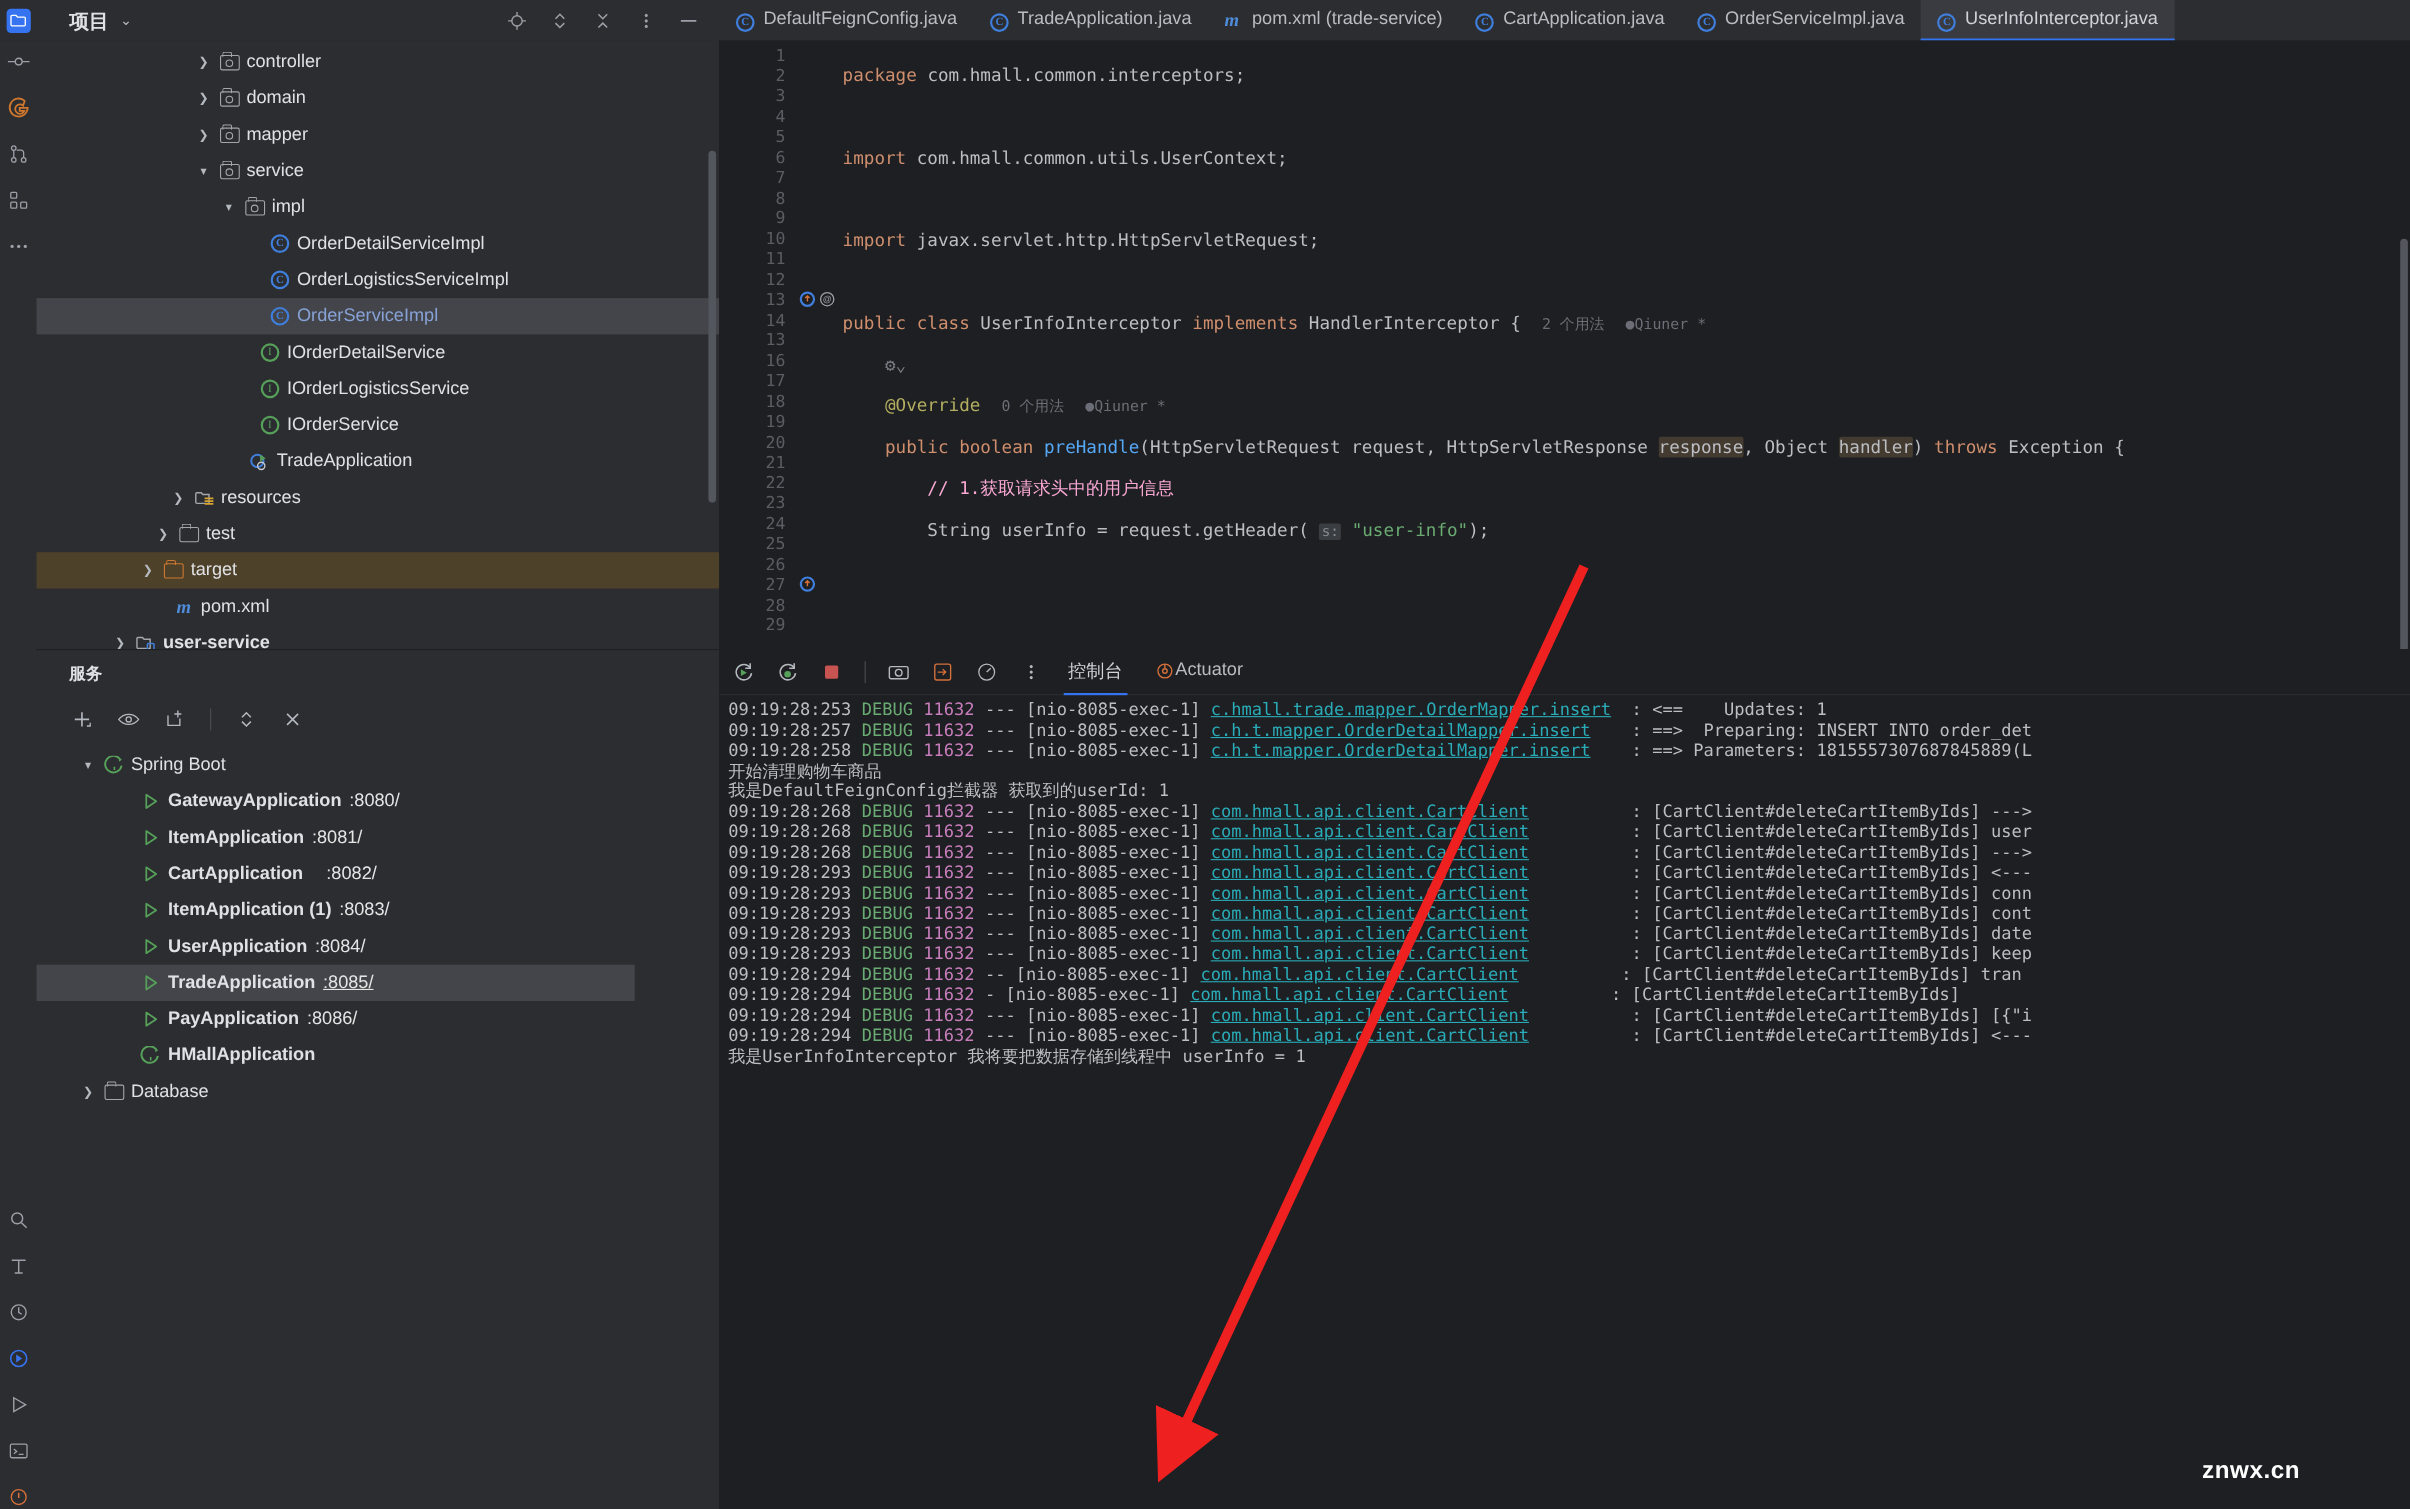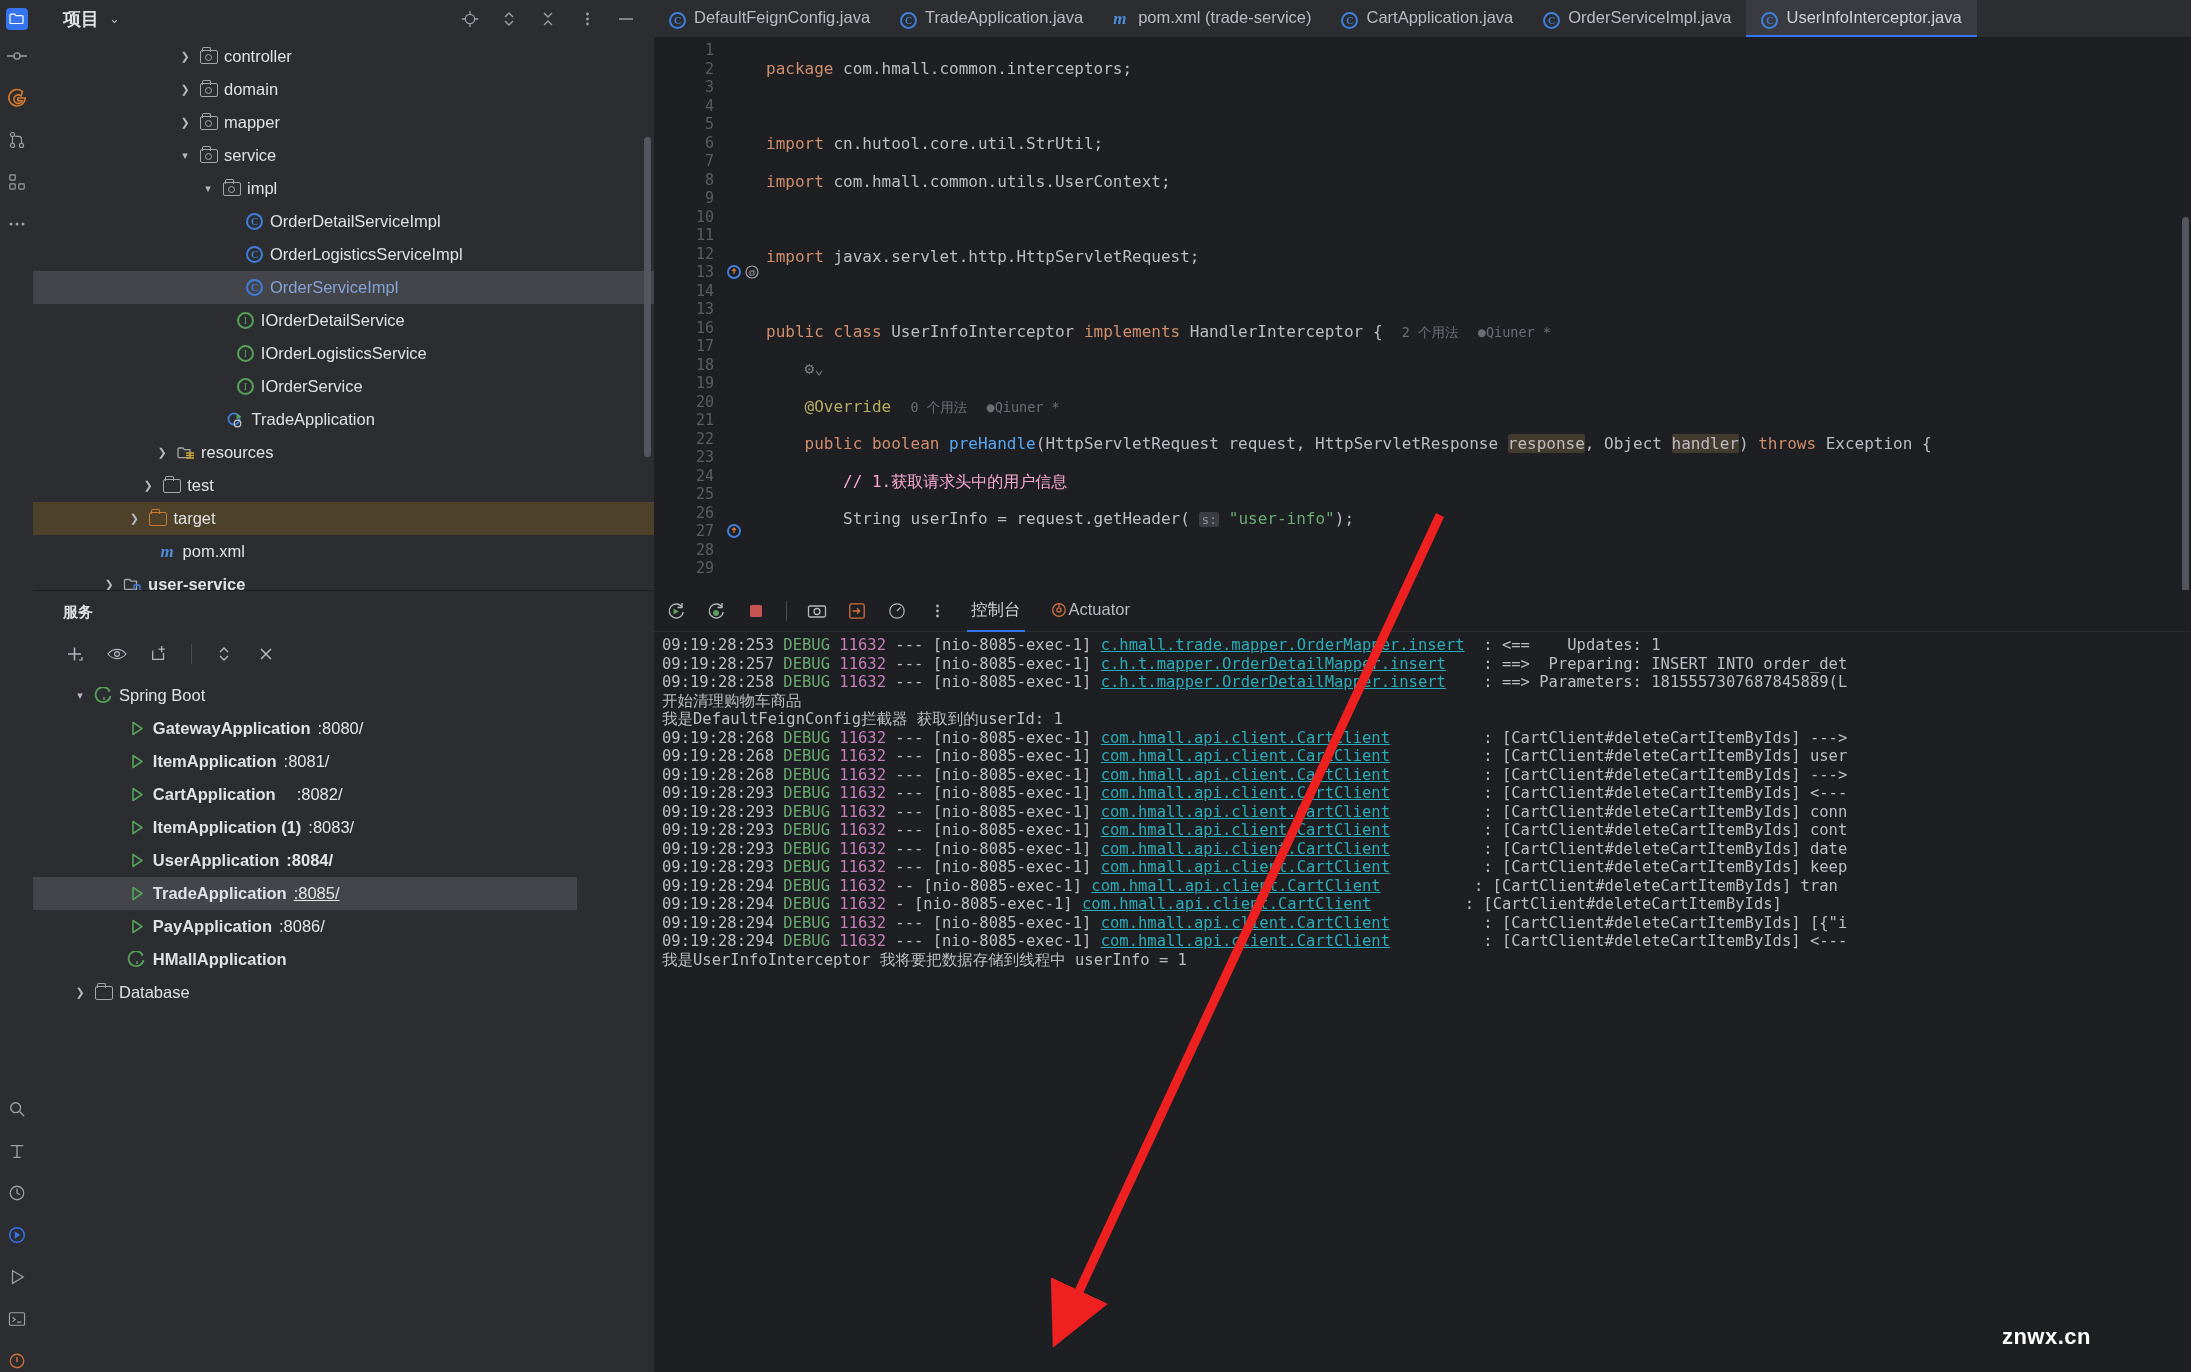--- a/index.html
+++ b/index.html
@@ -494,21 +494,21 @@
             <span class="port" style="margin-left: 7px;"> :8083/</span>
           </div>
           <div class="row">
             <span class="arrow none" style="margin-left: 73.8px; margin-right: 6px;"></span>
             <span class="ticon2">
               <svg width="17" height="17" viewBox="0 0 17 17">
                 <path d="M4 2.5l9 6-9 6z" fill="none" stroke="#56a05a" stroke-width="1.6" stroke-linejoin="round"></path>
               </svg>
             </span>
             <span class="lbl bold">UserApplication</span>
-            <span class="port" style="margin-left: 7px; font-weight: bold;"> :8084/</span>
+            <span class="port" style="margin-left: 7px;"> :8084/</span>
           </div>
           <div class="row sel" style="width: 544px;">
             <span class="arrow none" style="margin-left: 73.8px; margin-right: 6px;"></span>
             <span class="ticon2">
               <svg width="17" height="17" viewBox="0 0 17 17">
                 <path d="M4 2.5l9 6-9 6z" fill="none" stroke="#56a05a" stroke-width="1.6" stroke-linejoin="round"></path>
               </svg>
             </span>
             <span class="lbl bold">TradeApplication</span>
             <span class="port u" style="margin-left: 7px;"> :8085/</span>
@@ -594,21 +594,20 @@
           <div class="gl">
             <svg width="16" height="16" viewBox="0 0 16 16">
                 <circle cx="8" cy="8" r="6" fill="none" stroke="#3f7edb" stroke-width="2"></circle>
                 <path d="M8 10V5M6 7l2-2 2 2" stroke="#d4703a" stroke-width="1.3" fill="none"></path>
               </svg>
           </div>
         </div>
         <div class="code">
 <div class="ln"><span class="kw">package</span> com.hmall.common.interceptors;</div>
 <div class="ln">&nbsp;</div>
-<div class="ln"><span class="kw">import</span> cn.hutool.core.util.StrUtil;</div>
 <div class="ln"><span class="kw">import</span> com.hmall.common.utils.UserContext;</div>
 <div class="ln">&nbsp;</div>
 <div class="ln"><span class="kw">import</span> javax.servlet.http.HttpServletRequest;</div>
 <div class="ln">&nbsp;</div>
 <div class="ln"><span class="kw">public class</span> UserInfoInterceptor <span class="kw">implements</span> HandlerInterceptor {  <span class="hint">2 个用法</span>  <span class="hint">●<span>Qiuner *</span></span></div>
 <div class="ln">    <span class="gear-chev">⚙⌄</span></div>
 <div class="ln">    <span style="color:#b3ae60">@Override</span>  <span class="hint">0 个用法</span>  <span class="hint">●<span>Qiuner *</span></span></div>
 <div class="ln">    <span class="kw">public</span> <span class="kw">boolean</span> <span class="mth">preHandle</span>(HttpServletRequest request, HttpServletResponse <span class="hl">response</span>, Object <span class="hl">handler</span>) <span class="kw">throws</span> Exception {</div>
 <div class="ln">        <span class="cmt">// 1.获取请求头中的用户信息</span></div>
 <div class="ln">        String userInfo = request.getHeader( <span class="param">s:</span> <span class="str">"user-info"</span>);</div>

